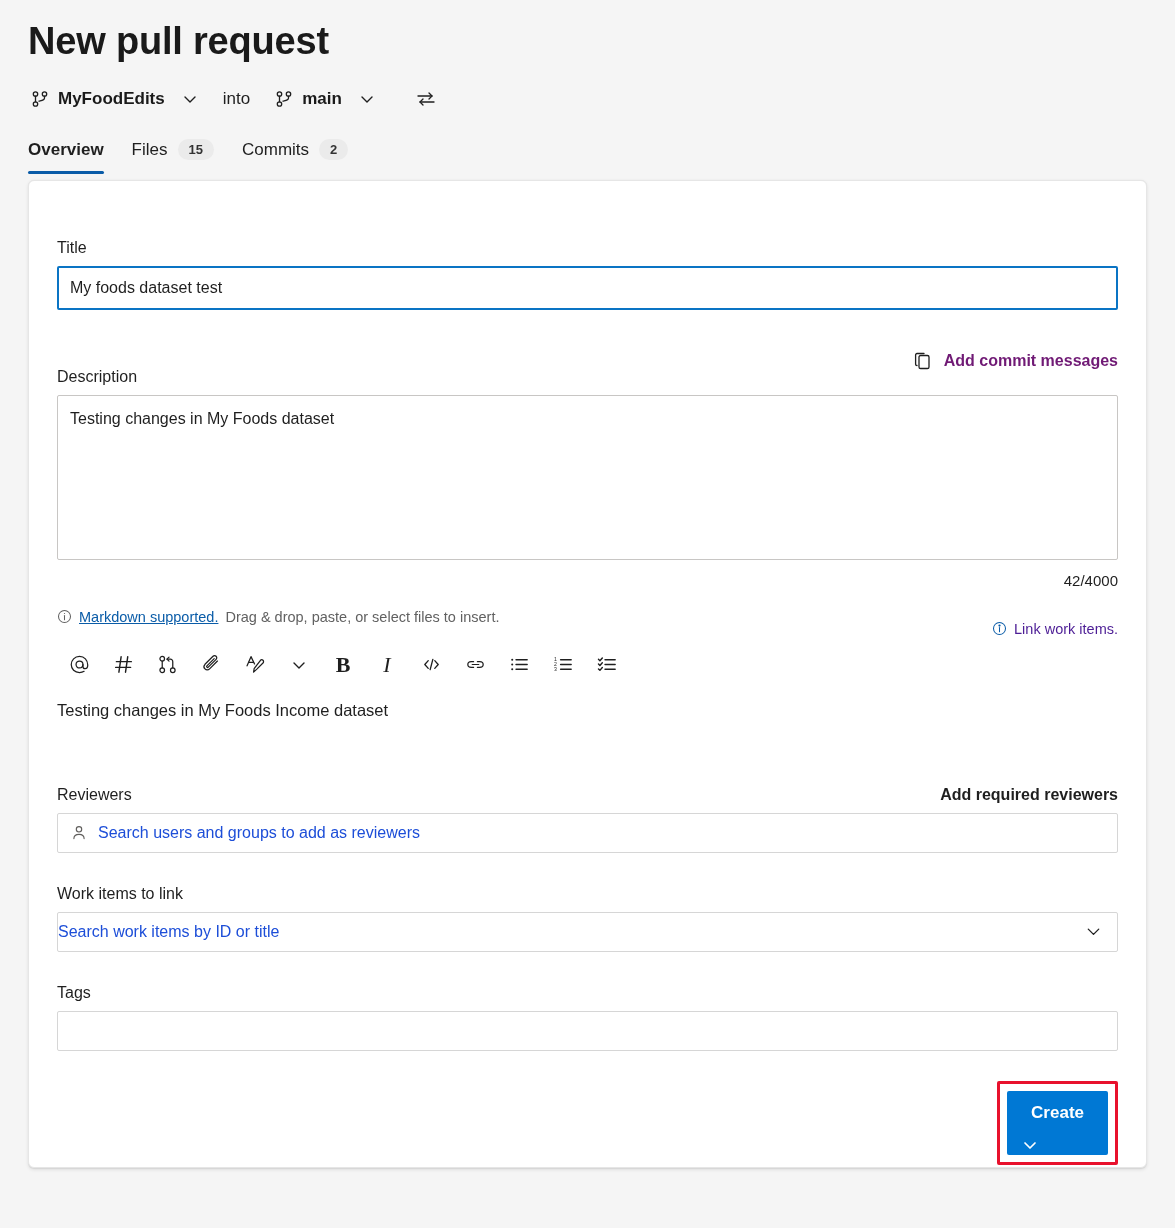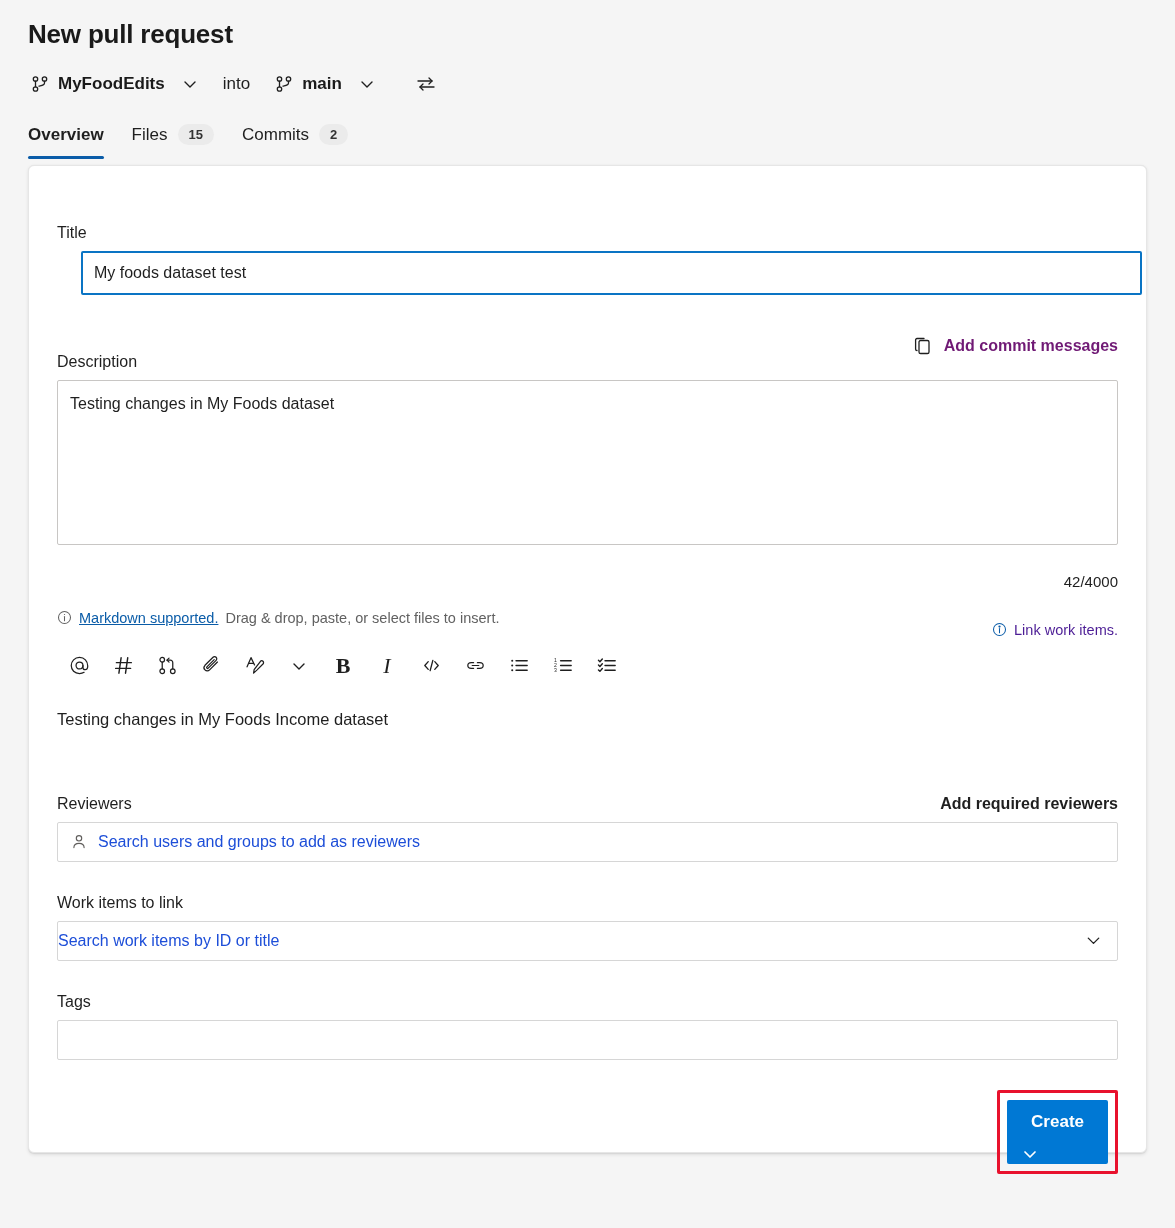--- a/index.html
+++ b/index.html
@@ -12,21 +12,21 @@
   }
   body {
     width: 1175px;
     height: 1228px;
     overflow: hidden;
   }
 
   
   .page-header { padding: 18px 28px 0 28px; }
   .page-title {
-    font-size: 26px;
+    font-size: 38px;
     font-weight: 600;
     line-height: 1.25;
     letter-spacing: -0.2px;
     margin: 0 0 16px 0;
     color: #1a1a1a;
   }
 
   .branch-row {
     display: flex;
     align-items: center;
@@ -127,21 +127,20 @@
     width: 100%;
     height: 44px;
     font-size: 16px;
     font-family: "Liberation Sans", sans-serif;
     padding: 0 12px;
     border: 1px solid #c8c6c4;
     border-radius: 2px;
     color: #1f1f1f;
     background: #fff;
     outline: none;
-    margin-left: 24px;
   }
   .text-input.focused {
     border: 2px solid #0a74c4;
     padding: 0 11px;
   }
 
   .desc-head {
     display: flex;
     align-items: center;
     justify-content: space-between;
@@ -169,21 +168,21 @@
     color: #1f1f1f;
     resize: none;
     outline: none;
     line-height: 1.4;
   }
 
   .counter {
     text-align: right;
     font-size: 15px;
     color: #1f1f1f;
-    margin-top: 24px;
+    margin-top: 8px;
   }
 
   .hint-row {
     display: flex;
     align-items: center;
     justify-content: space-between;
     margin-top: 8px;
     font-size: 14.5px;
   }
   .hint-left { display: flex; align-items: center; gap: 7px; color: #616161; }
@@ -222,21 +221,21 @@
   .md-btn.txt {
     font-size: 21px;
     line-height: 1;
   }
   .md-btn.bold { font-weight: 700; font-family: "Liberation Serif", serif; font-size: 22px; }
   .md-btn.italic { font-style: italic; font-family: "Liberation Serif", serif; font-size: 22px; }
 
   .preview-text {
     font-size: 16.5px;
     color: #1f1f1f;
-    margin-top: 26px;
+    margin-top: 18px;
     margin-bottom: 0;
   }
 
   .section-head {
     display: flex;
     align-items: baseline;
     justify-content: space-between;
     margin-top: 34px;
     margin-bottom: 9px;
   }

